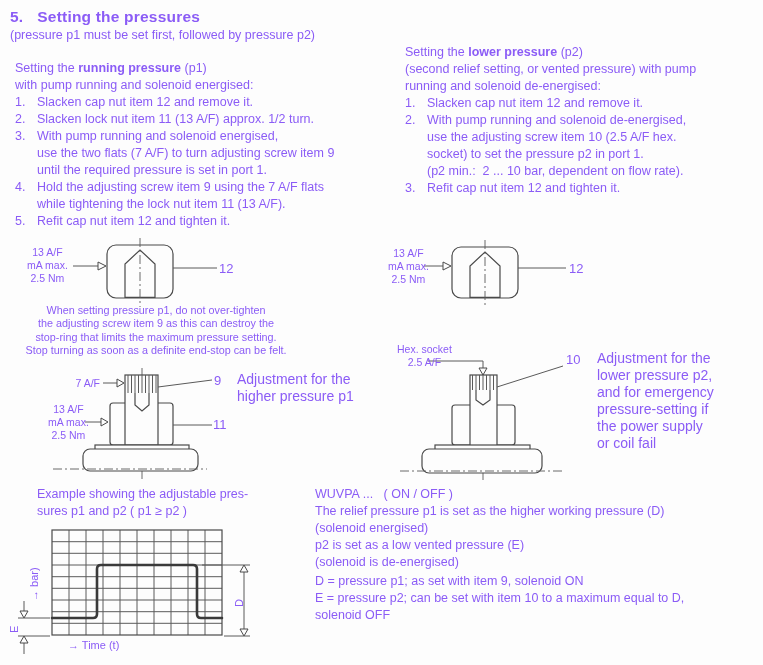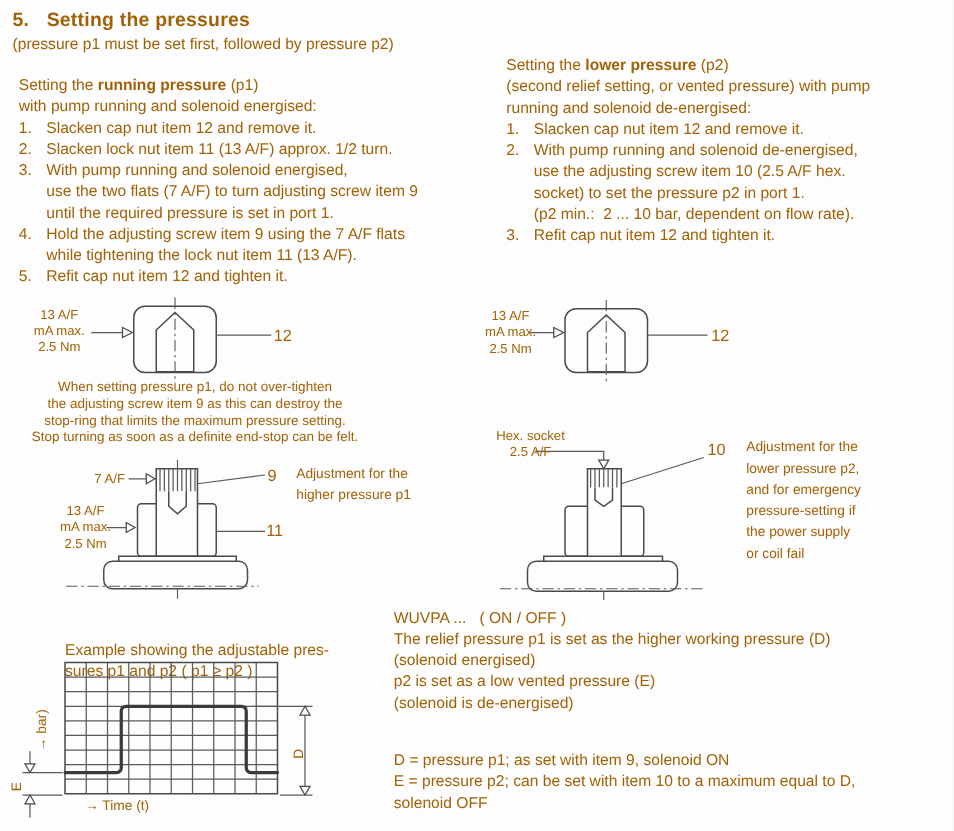--- a/index.html
+++ b/index.html
@@ -1,33 +1,33 @@
 <!DOCTYPE html>
 <html><head>
 <meta charset="utf-8">
 <style>
   html,body{margin:0;padding:0;background:#e8e8e8;}
   #page{
     position:relative;width:763px;height:665px;background:#fdfdfd;
-    font-family:"Liberation Sans","DejaVu Sans",sans-serif;color:#a16207;
+    font-family:"Liberation Sans","DejaVu Sans",sans-serif;color:#8b5cf6;
     overflow:hidden;
   }
   .abs{position:absolute;}
   .txt{white-space:pre-wrap;}
   h1.title{font-size:15.5px;font-weight:bold;margin:0;letter-spacing:.2px;}
   .title .num{margin-right:14px;}
   .body{font-size:12.5px;line-height:17px;}
   .steps{margin-top:0;}
   .step{display:flex;}
   .step .n{width:22px;flex:0 0 22px;}
   .step .t{flex:1;}
   .small-label{font-size:10.5px;line-height:12.8px;text-align:center;}
   .callout-num{font-size:13px;text-align:center;}
   .note{font-size:10.8px;line-height:13.4px;text-align:center;}
-  .desc{font-size:11px;line-height:17px;}
+  .desc{font-size:14px;line-height:17px;}
   .rot{transform:rotate(-90deg);transform-origin:0 0;font-size:11px;white-space:nowrap;}
   .axis{font-size:11px;}
   svg{display:block;}
   .ln{stroke:#4a4a4a;stroke-width:1.2;fill:none;}
   .thin{stroke:#5a5a5a;stroke-width:1;fill:none;}
   .white{fill:#fdfdfd;stroke:#4a4a4a;stroke-width:1.2;}
   .cl{stroke:#5a5a5a;stroke-width:.9;fill:none;stroke-dasharray:9 3 2 3;}
   .arrowhead{fill:#fdfdfd;stroke:#4a4a4a;stroke-width:1;}
   .trace{stroke:#3a3a3a;stroke-width:2.6;fill:none;stroke-linejoin:round;stroke-linecap:round;}
 </style>
@@ -210,21 +210,21 @@
     <div>2.5 A/F</div>
   </div>
   <div class="abs callout-num" style="left:566px;top:352px;">10</div>
   <div class="abs desc txt" style="left:597px;top:350px;">Adjustment for the
 lower pressure p2,
 and for emergency
 pressure-setting if
 the power supply
 or coil fail</div>
 
-  <div class="abs body txt" style="left:52px;top:486px;margin-top:26px;">Example showing the adjustable pres-
+  <div class="abs body txt" style="left:37px;top:486px;">Example showing the adjustable pres-
 sures p1 and p2 ( p1 ≥ p2 )</div>
 
   <svg class="abs" style="left:0px;top:515px;" width="300" height="150" viewBox="0 0 300 150">
 
     <g class="thin">
       <line x1="69" y1="15" x2="69" y2="120"></line>
         <line x1="86" y1="15" x2="86" y2="120"></line>
       <line x1="103" y1="15" x2="103" y2="120"></line>
         <line x1="120" y1="15" x2="120" y2="120"></line>
       <line x1="137" y1="15" x2="137" y2="120"></line>
@@ -262,18 +262,18 @@
   <div class="abs rot" style="left:8px;top:633px;">E</div>
   <div class="abs rot" style="left:233px;top:607px;">D</div>
   <div class="abs axis" style="left:68px;top:639px;">→ Time (t)</div>
 
   <div class="abs body" style="left:315px;top:486px;width:448px;">
     <div class="txt">WUVPA ...   ( ON / OFF )</div>
     <div class="txt">The relief pressure p1 is set as the higher working pressure (D)
 (solenoid energised)
 p2 is set as a low vented pressure (E)
 (solenoid is de-energised)</div>
-    <div class="txt" style="margin-top:29px;">D = pressure p1; as set with item 9, solenoid ON
+    <div class="txt" style="margin-top:2px;">D = pressure p1; as set with item 9, solenoid ON
 E = pressure p2; can be set with item 10 to a maximum equal to D,
 solenoid OFF</div>
   </div>
 
 </div>
 
 </body></html>

